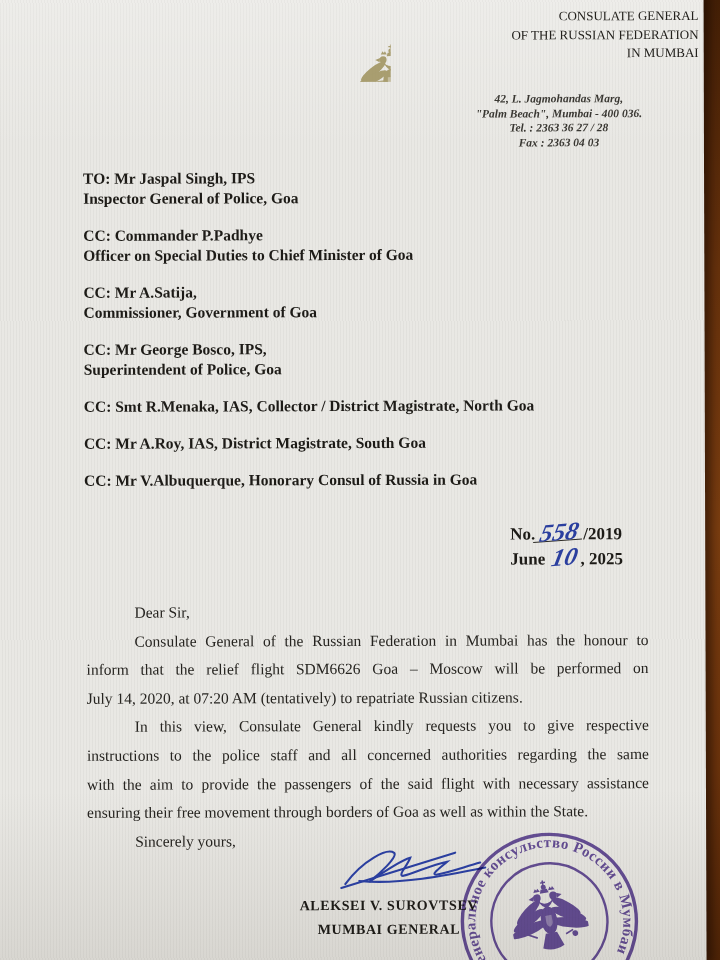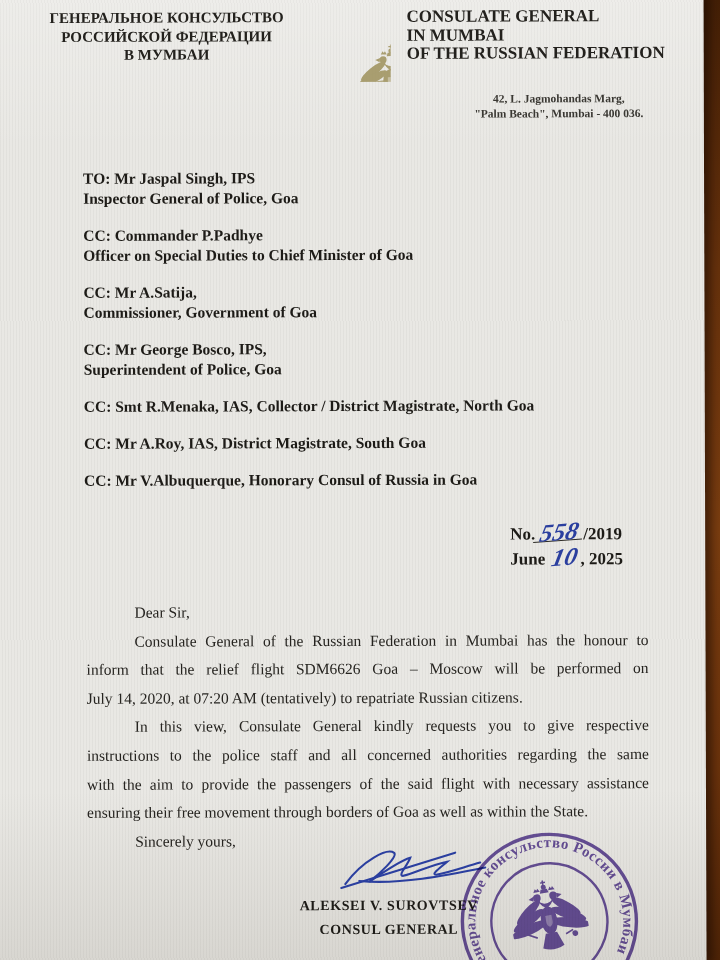--- a/index.html
+++ b/index.html
@@ -16,25 +16,25 @@
       repeating-linear-gradient(90deg, rgba(95,95,90,.055) 0 1px, rgba(0,0,0,0) 1px 3px),
       #e9e8e4;
     transform:rotate(-0.18deg);
     box-shadow:6px 0 10px rgba(20,8,2,.55);
   }
   .content { position:absolute; left:5px; top:5px; width:703px; height:960px; color:#201e1a; }
 
   
   .lh-left  { position:absolute; left:22px;  top:8px;  width:292px; text-align:center;
               font-weight:bold; font-size:15px; line-height:18.5px; color:#23211d; }
-  .lh-right { position:absolute; left:408px; top:8px;  width:292px; text-align:left;
-              font-weight:bold; font-size:17px; line-height:18.5px; color:#23211d; }
+  .lh-right { position:absolute; left:408px; top:8px;  width:292px; text-align:right;
+              font-weight:normal; font-size:13px; line-height:18.5px; color:#23211d; }
   .emblem   { position:absolute; left:322px; top:6px; width:70px; height:76px; color:#9b8e57; opacity:.82; }
   .address  { position:absolute; left:432px; top:92px; width:256px; text-align:center;
-              font-weight:600; font-size:11.5px; line-height:14.5px; color:#3a3833; }
+              font-weight:600; font-size:11.5px; line-height:14.5px; color:#3a3833;font-style:italic; }
 
   
   .recipients { position:absolute; left:84px; top:168px; width:580px;
                 font-weight:bold; font-size:15.5px; line-height:20px; color:#1d1b17; }
   .recipients .block { margin-bottom:17px; }
 
   
   .reference { position:absolute; left:510px; top:522px; font-weight:bold;
                font-size:17px; line-height:25px; color:#1d1b17; white-space:nowrap; }
   .hand { display:inline-block; font-style:italic; color:#2b3f9f;
@@ -92,39 +92,36 @@
       <rect x="22" y="22" width="13" height="2.6" transform="rotate(-22 28 23)"></rect>
       <circle cx="37" cy="27" r="4.5"></circle>
     </g>
     <path d="M-5 -8 h10 v10 q0 6 -5 8 q-5 -2 -5 -8 z" fill="#ffffff" opacity="0.35"></path>
   </symbol>
 </svg>
 
 <div class="paper">
   <div class="content">
 
-    <div class="lh-left">
-      <div>ГЕНЕРАЛЬНОЕ КОНСУЛЬСТВО</div>
-      <div>РОССИЙСКОЙ ФЕДЕРАЦИИ</div>
-      <div>В МУМБАИ</div>
-    </div>
 
     <svg class="emblem" viewBox="-60 -65 120 130">
       <use href="#eagle"></use>
     </svg>
 
     <div class="lh-right">
       <div>CONSULATE GENERAL</div>
+      <div>OF THE RUSSIAN FEDERATION</div>
       <div>IN MUMBAI</div>
-      <div>OF THE RUSSIAN FEDERATION</div>
     </div>
 
     <div class="address">
       <div>42, L. Jagmohandas Marg,</div>
       <div>"Palm Beach", Mumbai - 400 036.</div>
+      <div>Tel. : 2363 36 27 / 28</div>
+      <div>Fax : 2363 04 03</div>
     </div>
 
     <div class="recipients">
       <div class="block">
         <div>TO: Mr Jaspal Singh, IPS</div>
         <div>Inspector General of Police, Goa</div>
       </div>
       <div class="block">
         <div>CC: Commander P.Padhye</div>
         <div>Officer on Special Duties to Chief Minister of Goa</div>
@@ -166,21 +163,21 @@
     </div>
 
     <svg class="sig-svg" viewBox="0 0 150 56">
       <path d="M8 44 C 26 20, 50 8, 57 13 C 61 17, 42 34, 32 42 C 48 31, 63 21, 73 18 C 70 26, 60 36, 66 36 C 76 34, 94 25, 110 22 C 103 28, 93 35, 99 35 C 111 33, 128 27, 143 23"></path>
       <path d="M4 48 L 118 13"></path>
       <path d="M22 41 C 62 45, 108 36, 148 28"></path>
     </svg>
 
     <div class="sig-name">
       <div>ALEKSEI V. SUROVTSEV</div>
-      <div>CONSUL GENERAL</div>
+      <div>MUMBAI GENERAL</div>
     </div>
 
     <svg class="stamp" viewBox="-100 -100 200 200">
       <circle r="87" stroke-width="3.4"></circle>
       <circle r="58" stroke-width="2.4"></circle>
       <path id="ring" d="M -64 37 A 74 74 0 1 1 64 37 A 74 74 0 0 1 -64 37" fill="none"></path>
       <text><textPath href="#ring" startOffset="2">Генеральное консульство России в Мумбаи *</textPath></text>
       <use href="#eagle" x="-38" y="-46" width="76" height="90"></use>
     </svg>
 

